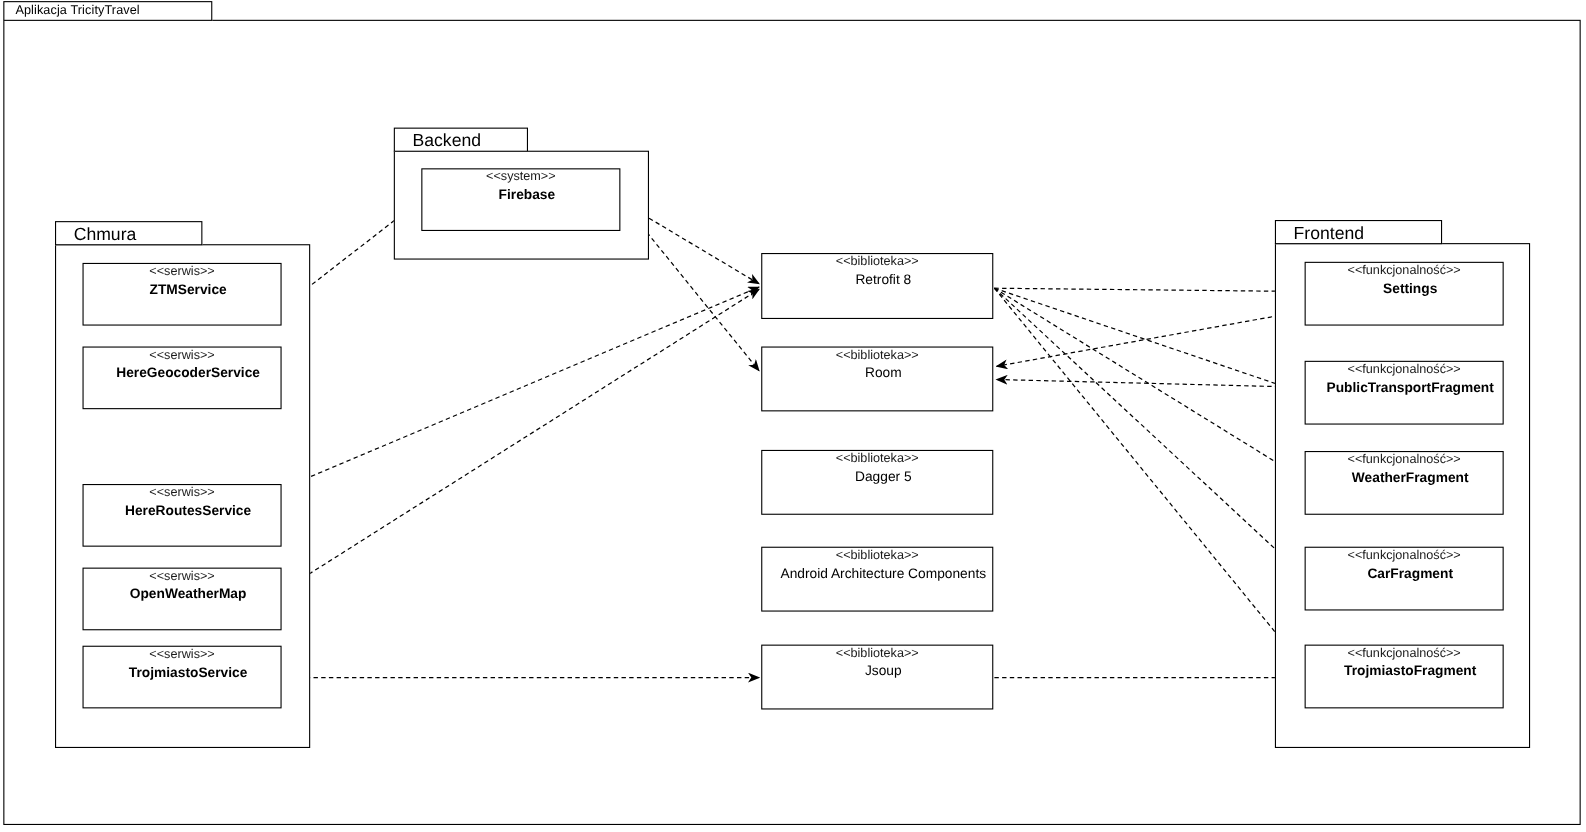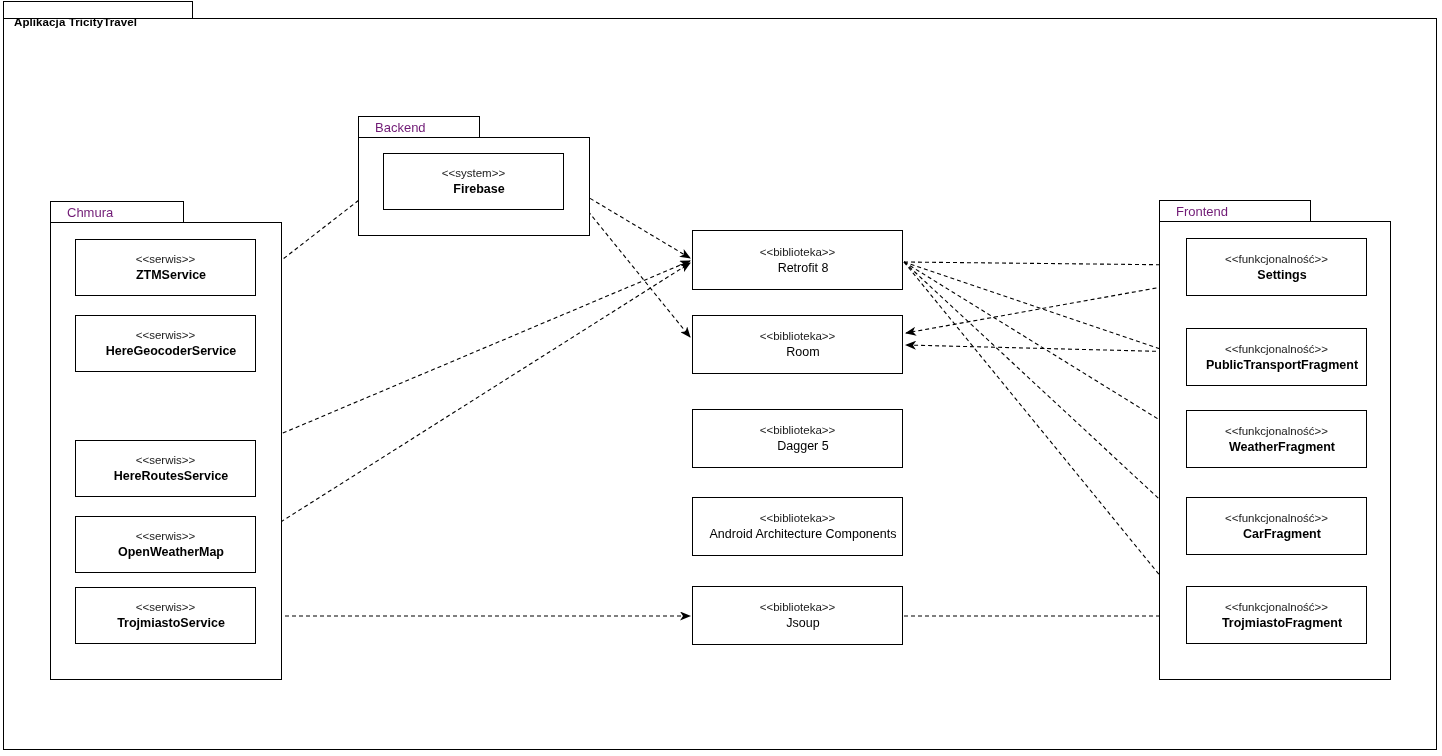--- a/index.html
+++ b/index.html
@@ -37,23 +37,23 @@
     width: 190px;
     height: 18px;
     border: 1.5px solid #000000;
     box-sizing: border-box;
     background: #ffffff;
     z-index: 4;
   }
   #frame-tab .tab-label {
     position: absolute;
     left: 10px;
-    top: 14px;
+    top: 2px;
     font-size: 11.5px;
-    font-weight: bold;
+    font-weight: normal;
     color: #000000;
     letter-spacing: 0.1px;
     white-space: nowrap;
   }
   
   .pkg {
     position: absolute;
     z-index: 2;
   }
   .pkg .pkg-tab {
@@ -63,22 +63,22 @@
     height: 22px;
     border: 1.2px solid #000000;
     box-sizing: border-box;
     background: #ffffff;
     z-index: 3;
   }
   .pkg .pkg-tab span {
     position: absolute;
     left: 16px;
     top: 3px;
-    font-size: 13px;
-    color: #701a75;
+    font-size: 16px;
+    color: #000000;
     white-space: nowrap;
   }
   .pkg .pkg-body {
     position: absolute;
     left: 0;
     top: 21px;
     right: 0;
     bottom: 0;
     border: 1.2px solid #000000;
     box-sizing: border-box;
@@ -86,21 +86,20 @@
   }
   
   .node {
     position: absolute;
     box-sizing: border-box;
     border: 1.2px solid #000000;
     background: #ffffff;
     display: flex;
     flex-direction: column;
     align-items: center;
-    justify-content: center;
     z-index: 3;
   }
   .node .stereo {
     font-size: 11.5px;
     color: #1a1a1a;
     line-height: 15px;
     white-space: nowrap;
   }
   .node .nname {
     font-size: 12.5px;

